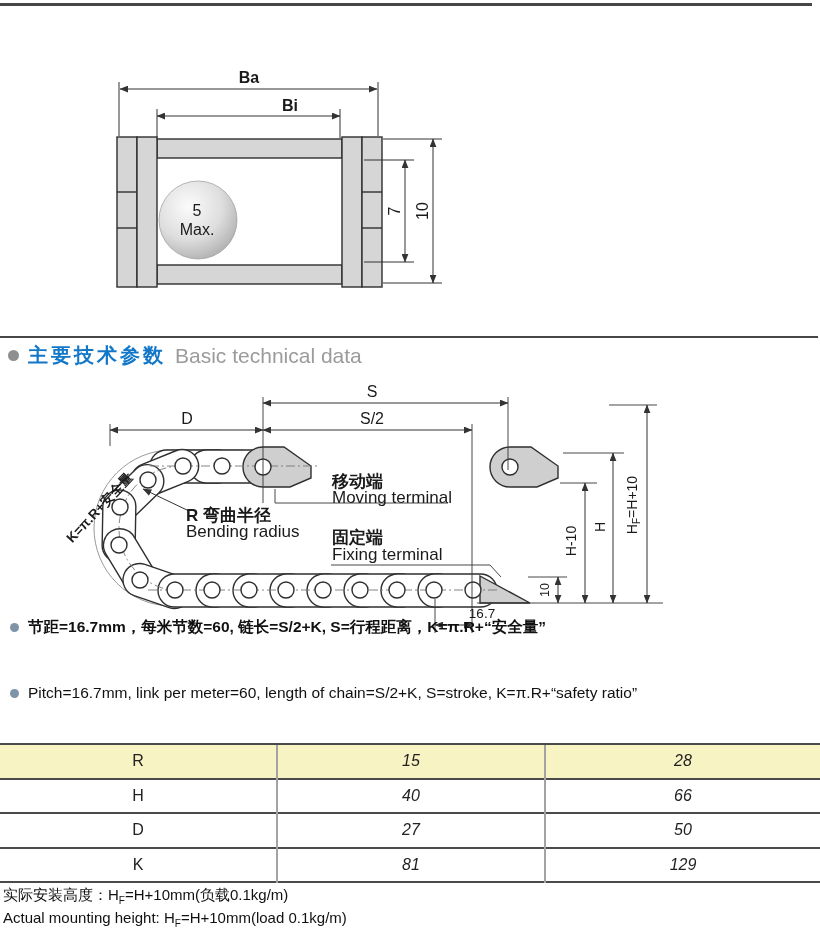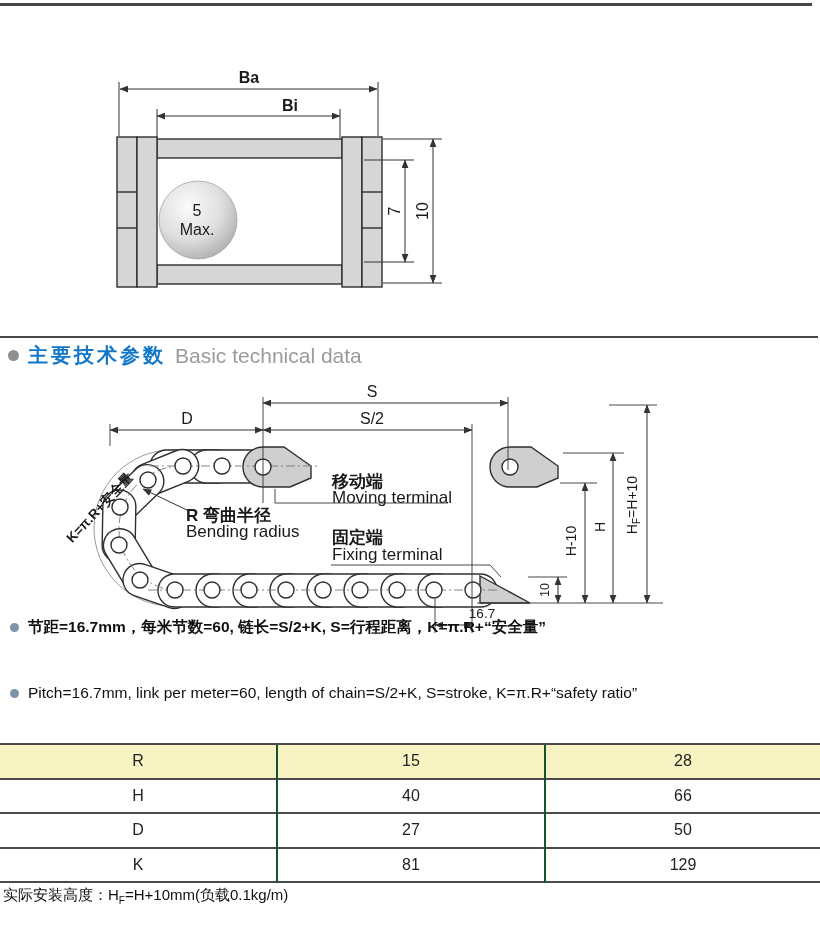--- a/index.html
+++ b/index.html
@@ -19,21 +19,21 @@
   .big{font-size:16px;}
   .zh-b{font-weight:bold;}
   .note{position:absolute;left:10px;display:flex;align-items:center;gap:9px;}
   .note-bullet{width:9px;height:9px;border-radius:50%;background:#7e93a8;flex:0 0 auto;}
   .note-text{font-size:15.5px;color:#111;white-space:nowrap;}
   .note-text.b{font-weight:bold;}
   #spec-table{position:absolute;left:0;top:743px;width:820px;border-collapse:collapse;table-layout:fixed;
     border-bottom:2px solid #4a4a4a;}
   #spec-table td{height:30.5px;text-align:center;vertical-align:middle;font-size:16px;color:#222;
     border-top:2px solid #4a4a4a;}
-  #spec-table td+td{border-left:2px solid #14532d;}
+  #spec-table td+td{border-left:2px solid #a3a3a3;font-style:italic;}
   #spec-table tr.hdr td{background:#f8f3c2;}
   #spec-table col.c1{width:277px;} #spec-table col.c2{width:268px;} #spec-table col.c3{width:275px;}
   .footer-line{position:absolute;left:3px;font-size:15px;color:#111;white-space:nowrap;}
   sub{font-size:10px;}
 </style>
 </head>
 <body>
 
 <div id="page">
 
@@ -232,14 +232,17 @@
       <td>K</td>
       <td>81</td>
       <td>129</td>
     </tr>
   </tbody>
     </table>
 
   <div class="footer-line" style="top:886px;text-align:center;">
     <span>实际安装高度：H</span><sub>F</sub><span>=H+10mm(负载0.1kg/m)</span>
   </div>
+  <div class="footer-line" style="top:909px;">
+    <span>Actual mounting height: H</span><sub>F</sub><span>=H+10mm(load 0.1kg/m)</span>
+  </div>
 
 </div>
 
 </body></html>

